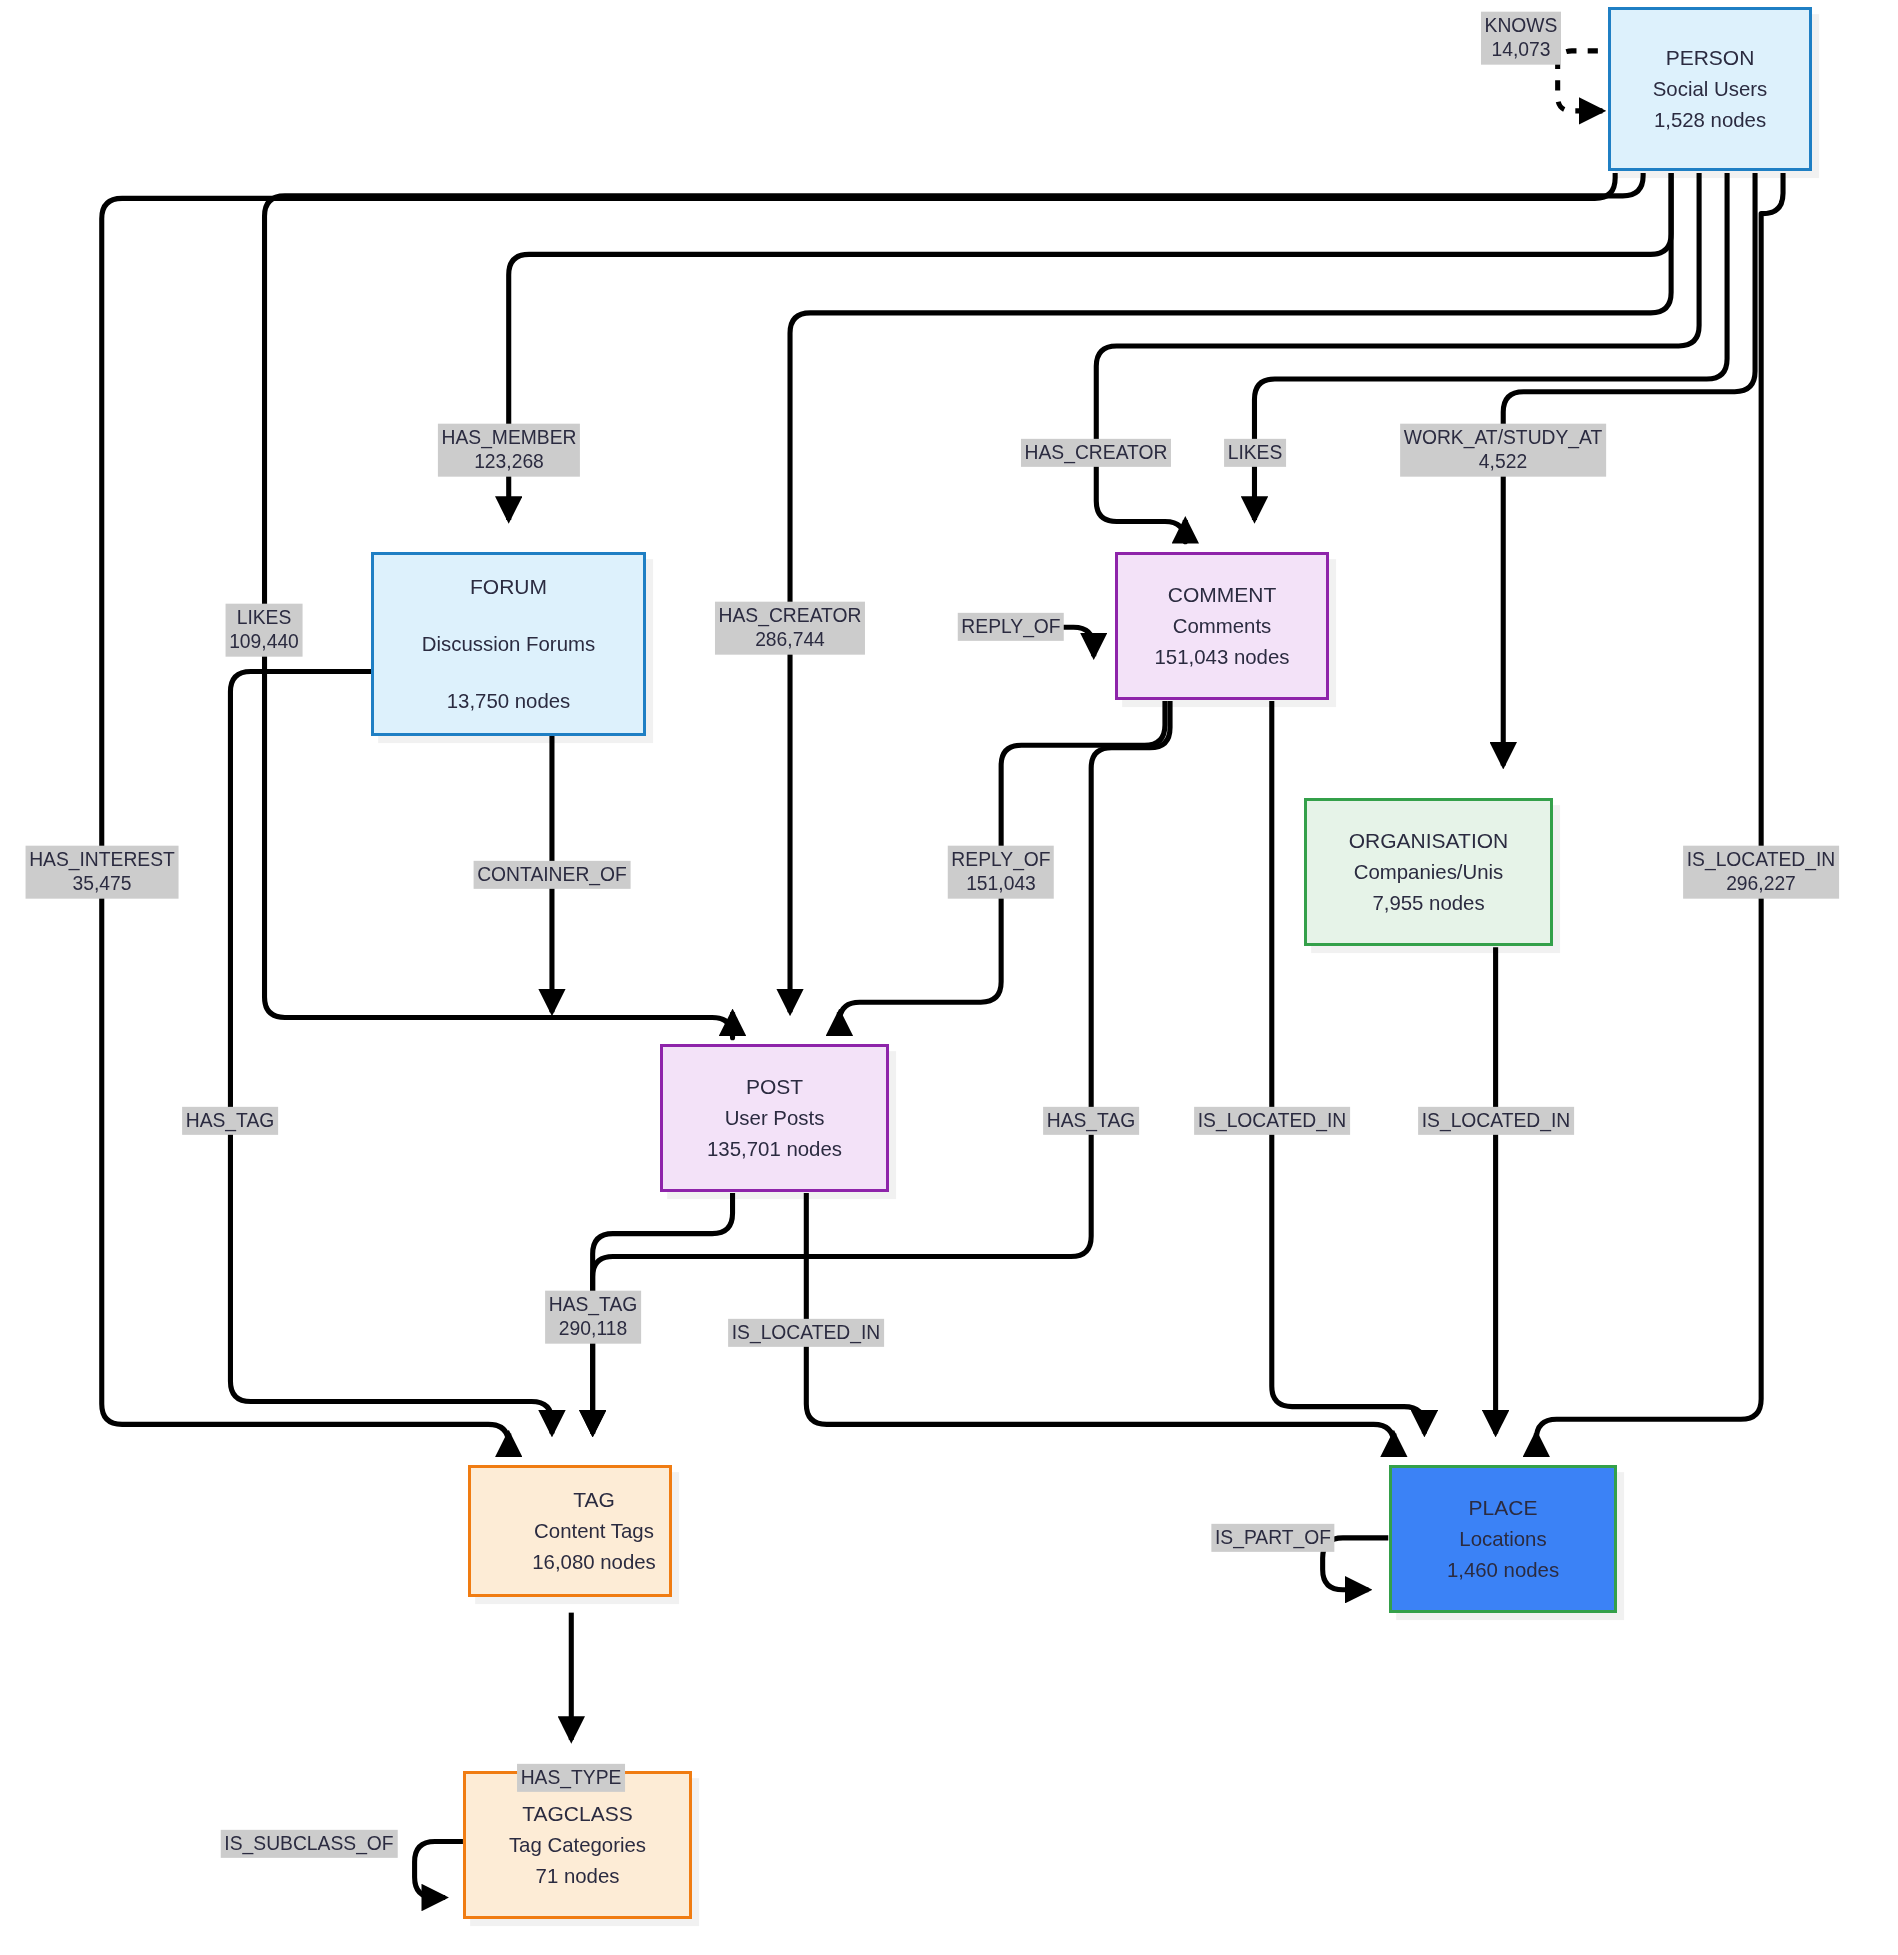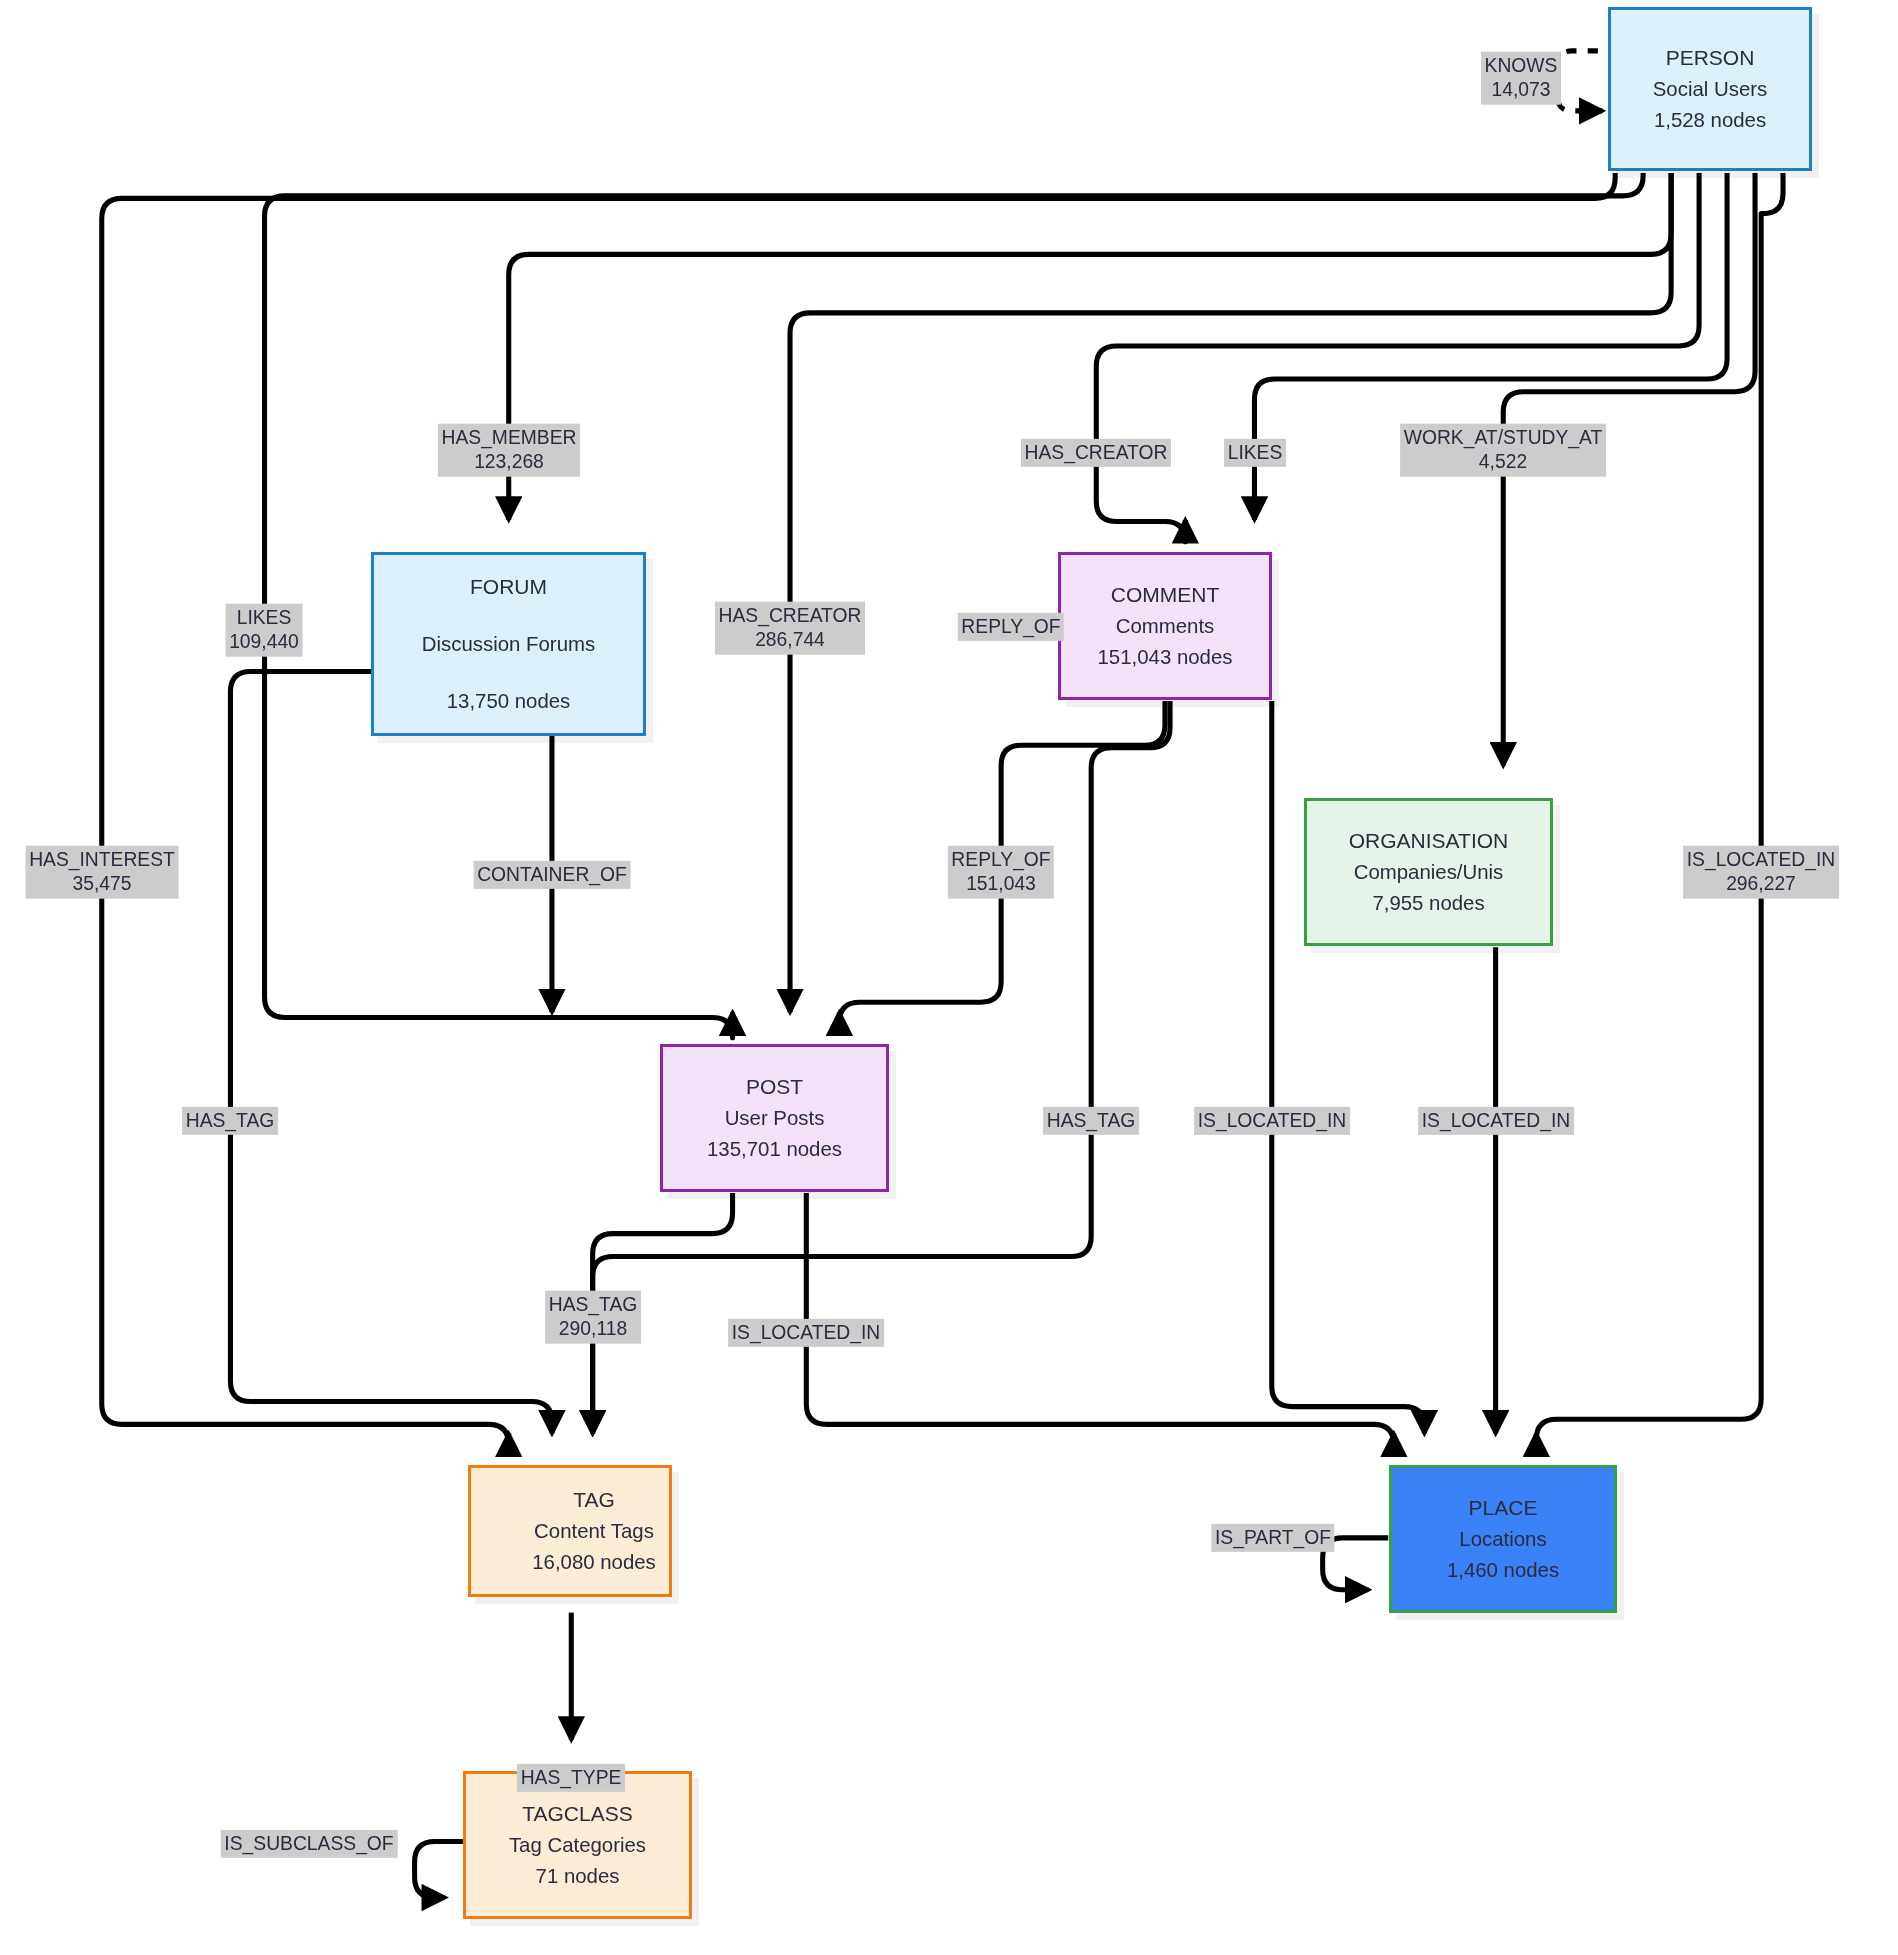--- a/index.html
+++ b/index.html
@@ -120,21 +120,21 @@
     <div class="node-line">Social Users</div>
     <div class="node-line">1,528 nodes</div>
   </div>
 
   <div class="node-box" style="left:371px; top:552px; width:275px; height:184px; border-color:#1f7fc4; background:#ddf1fc;gap:26px;">
     <div class="node-line node-title">FORUM</div>
     <div class="node-line">Discussion Forums</div>
     <div class="node-line">13,750 nodes</div>
   </div>
 
-  <div class="node-box" style="left:1058px; top:552px; width:214px; height:148px; border-color:#8e24aa; background:#f3e2f8;">
+  <div class="node-box" style="left:1115px; top:552px; width:214px; height:148px; border-color:#8e24aa; background:#f3e2f8;">
     <div class="node-line node-title">COMMENT</div>
     <div class="node-line">Comments</div>
     <div class="node-line">151,043 nodes</div>
   </div>
 
   <div class="node-box" style="left:1304px; top:798px; width:249px; height:148px; border-color:#34a04a; background:#e6f3e8;">
     <div class="node-line node-title">ORGANISATION</div>
     <div class="node-line">Companies/Unis</div>
     <div class="node-line">7,955 nodes</div>
   </div>
@@ -156,21 +156,21 @@
     <div class="node-line">Locations</div>
     <div class="node-line">1,460 nodes</div>
   </div>
 
   <div class="node-box" style="left:463px; top:1771px; width:229px; height:148px; border-color:#f07c12; background:#fdecd6;">
     <div class="node-line node-title">TAGCLASS</div>
     <div class="node-line">Tag Categories</div>
     <div class="node-line">71 nodes</div>
   </div>
 
-  <div class="edge-label" style="left:1521px; top:38px;margin-top:40px;">
+  <div class="edge-label" style="left:1521px; top:38px;">
     <span>KNOWS</span>
     <span class="lbl-count">14,073</span>
   </div>
 
   <div class="edge-label" style="left:509px; top:450px;">
     <span>HAS_MEMBER</span>
     <span class="lbl-count">123,268</span>
   </div>
 
   <div class="edge-label" style="left:1096px; top:453px;">

